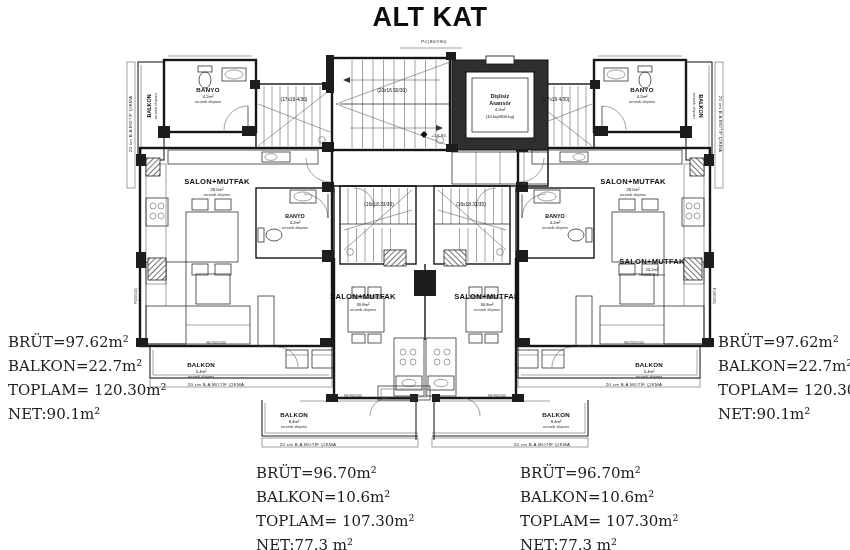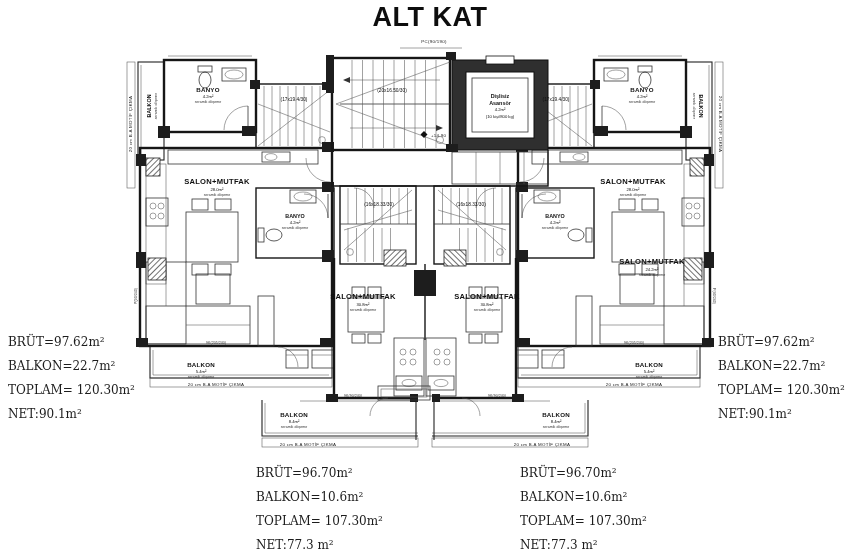--- a/index.html
+++ b/index.html
@@ -1,19 +1,19 @@
 <!DOCTYPE html>
 <html><head>
 <meta charset="utf-8">
 <style>
   html,body{margin:0;padding:0;background:#ffffff;width:850px;height:550px;overflow:hidden;}
   #stage{position:relative;width:850px;height:550px;background:#fff;font-family:"Liberation Sans",sans-serif;}
   .title{position:absolute;left:0;top:2px;width:860px;text-align:center;font-size:27px;font-weight:800;
          letter-spacing:.5px;color:#0d0d0d;font-family:"Liberation Sans",sans-serif;}
-  .summary{position:absolute;font-family:"DejaVu Serif","Liberation Serif",serif;font-size:12px;
+  .summary{position:absolute;font-family:"DejaVu Serif","Liberation Serif",serif;font-size:15px;
            color:#1c1c1c;line-height:24px;white-space:nowrap;}
   svg{position:absolute;left:0;top:0;}
   
   .w25{stroke:#161616;stroke-width:2.4;fill:none}
   .w15{stroke:#161616;stroke-width:1.4;fill:none}
   .w12{stroke:#222;stroke-width:1.1;fill:none}
   .w08{stroke:#333;stroke-width:.8;fill:none}
   .t06{stroke:#555;stroke-width:.55;fill:none}
   .blk{fill:#1d1d1d;stroke:none}
   .hatch{fill:url(#hz);stroke:#222;stroke-width:.8}

